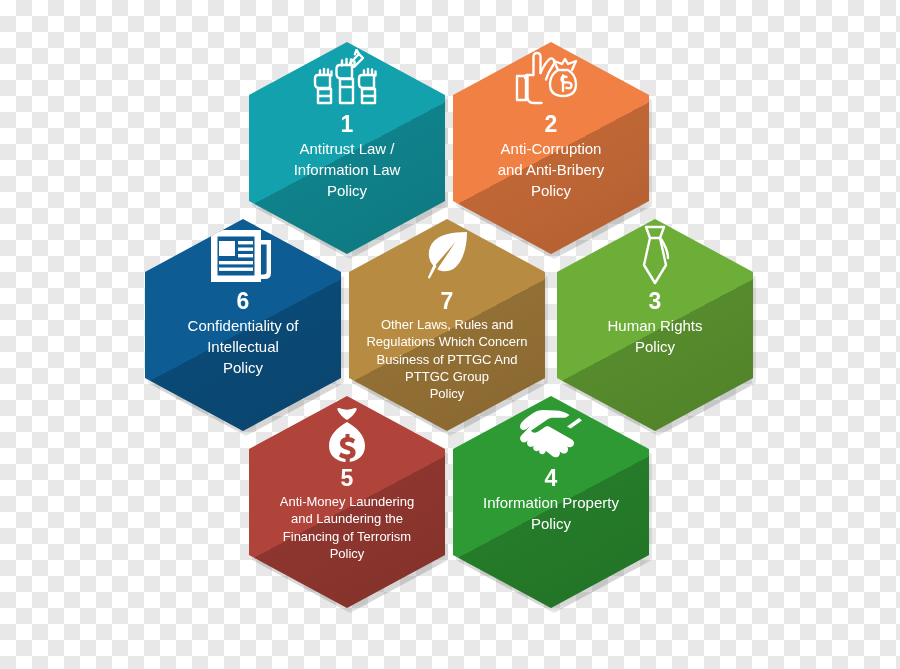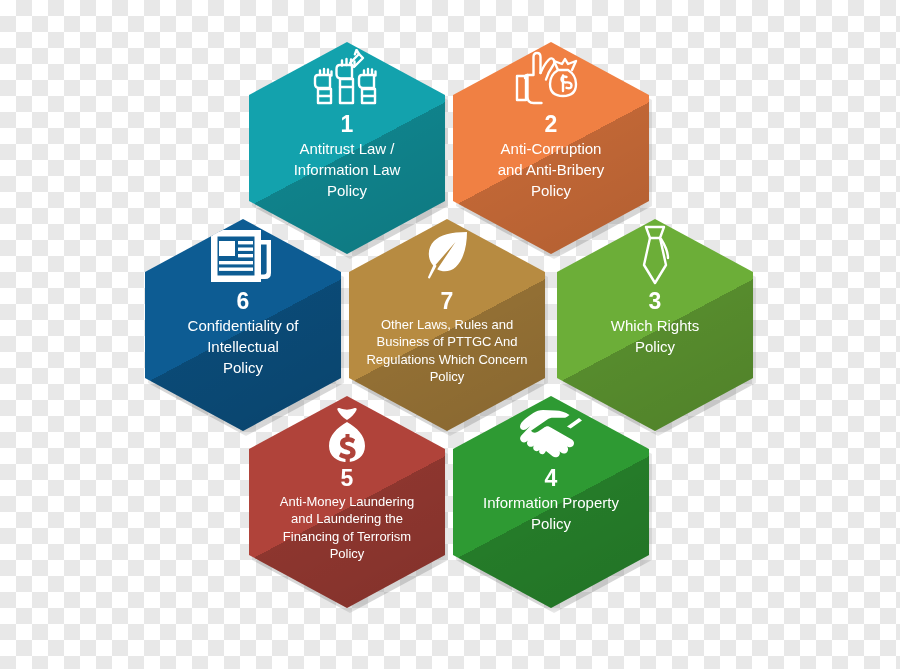--- a/index.html
+++ b/index.html
@@ -174,21 +174,21 @@
       <div class="hex-inner">
         <div class="hex-icon">
     <svg width="54" height="62" viewBox="0 0 54 62" fill="none" stroke="#ffffff" stroke-width="2.4" stroke-linejoin="round" stroke-linecap="round">
       <path d="M18 2 h18 l-4 11 h-10 z"></path>
       <path d="M22 13 l-6 27 l11 18 l11 -18 l-6 -27"></path>
       <path d="M33 14 q7 11 7 19"></path>
     </svg>
         </div>
         <div class="hex-num">3</div>
         <div class="hex-label">
-          <div>Which Rights</div>
+          <div>Human Rights</div>
           <div>Policy</div>
         </div>
       </div>
     </div>
     <div class="hex" style="left: 453px; top: 396px; background: rgb(46, 154, 51); z-index: 2;">
       <div class="hex-inner">
         <div class="hex-icon">
     <svg width="76" height="56" viewBox="0 0 76 56" fill="#ffffff" stroke="none">
       <path d="M30 5 c-7 0 -13 5 -18 9 c-3 2.5 -5 5 -5 7.5 c0 2 1.5 3.5 3.5 3.5 c1.5 0 2.7 -0.8 4.5 -2.2 l2.3 -1.8 l-9 9.5 c-1.7 1.8 -1.6 4.3 0.2 5.9 c1.7 1.5 4.2 1.3 5.8 -0.4 l0.6 -0.6 c-1.4 1.7 -1.2 4.1 0.5 5.5 c1.7 1.4 4.1 1.2 5.5 -0.5 c-1.2 1.6 -0.9 3.8 0.7 5 c1.6 1.2 3.8 0.9 5 -0.7 c-0.9 1.4 -0.5 3.2 0.9 4.1 c1.4 0.9 3.3 0.5 4.2 -0.9 l1.3 -2 l6.6 5.4 c2 1.6 4.8 1.3 6.4 -0.6 c1.1 -1.3 1.2 -3 0.5 -4.4 l1.5 1.2 c1.9 1.6 4.7 1.3 6.2 -0.6 c1.3 -1.6 1.2 -3.8 -0.1 -5.3 l1.3 0.5 c2.2 0.8 4.6 -0.3 5.4 -2.5 c0.7 -2 -0.2 -4.1 -2 -5.1 l-21 -12 c-3 -1.7 -4.2 -1.6 -7 0.3 l-5.6 3.8 c-2.5 1.7 -5.6 1.3 -7.2 -0.8 l16 -11 c2 -1.4 3.8 -2 6.5 -2 h10.5 c1.5 0 2.2 -0.4 3.5 -1.3 l2 -1.4 c-4.2 -3 -9 -4.6 -14 -4.6 z"></path>
       <path d="M66 13 l-12 8.5 l3.6 2.1 l11.4 -8 z"></path>
@@ -246,19 +246,20 @@
       <div class="hex-inner">
         <div class="hex-icon">
     <svg width="56" height="56" viewBox="0 0 56 56" fill="#ffffff" stroke="none">
       <path d="M48 4 c-16 0 -27 3 -33 9 c-6 6 -7 16 -2 23 c0.6 0.9 1.4 1.7 2.2 2.4 l21.3 -24.4 l-18.3 27.3 c5.8 3.4 13.3 2.6 18.6 -2.3 c8 -7.4 11.2 -21.8 11.2 -35 z"></path>
       <path d="M17.6 37.7 l-6.6 12.3 c-0.6 1.1 -2.4 0.3 -1.9 -0.9 l5.8 -13.1 z"></path>
     </svg>
         </div>
         <div class="hex-num">7</div>
         <div class="hex-label small">
           <div>Other Laws, Rules and</div>
+          <div>Regulations Which Concern</div>
           <div>Business of PTTGC And</div>
-          <div>Regulations Which Concern</div>
+          <div>PTTGC Group</div>
           <div>Policy</div>
         </div>
       </div>
     </div>
   </div>
 
 </body></html>

